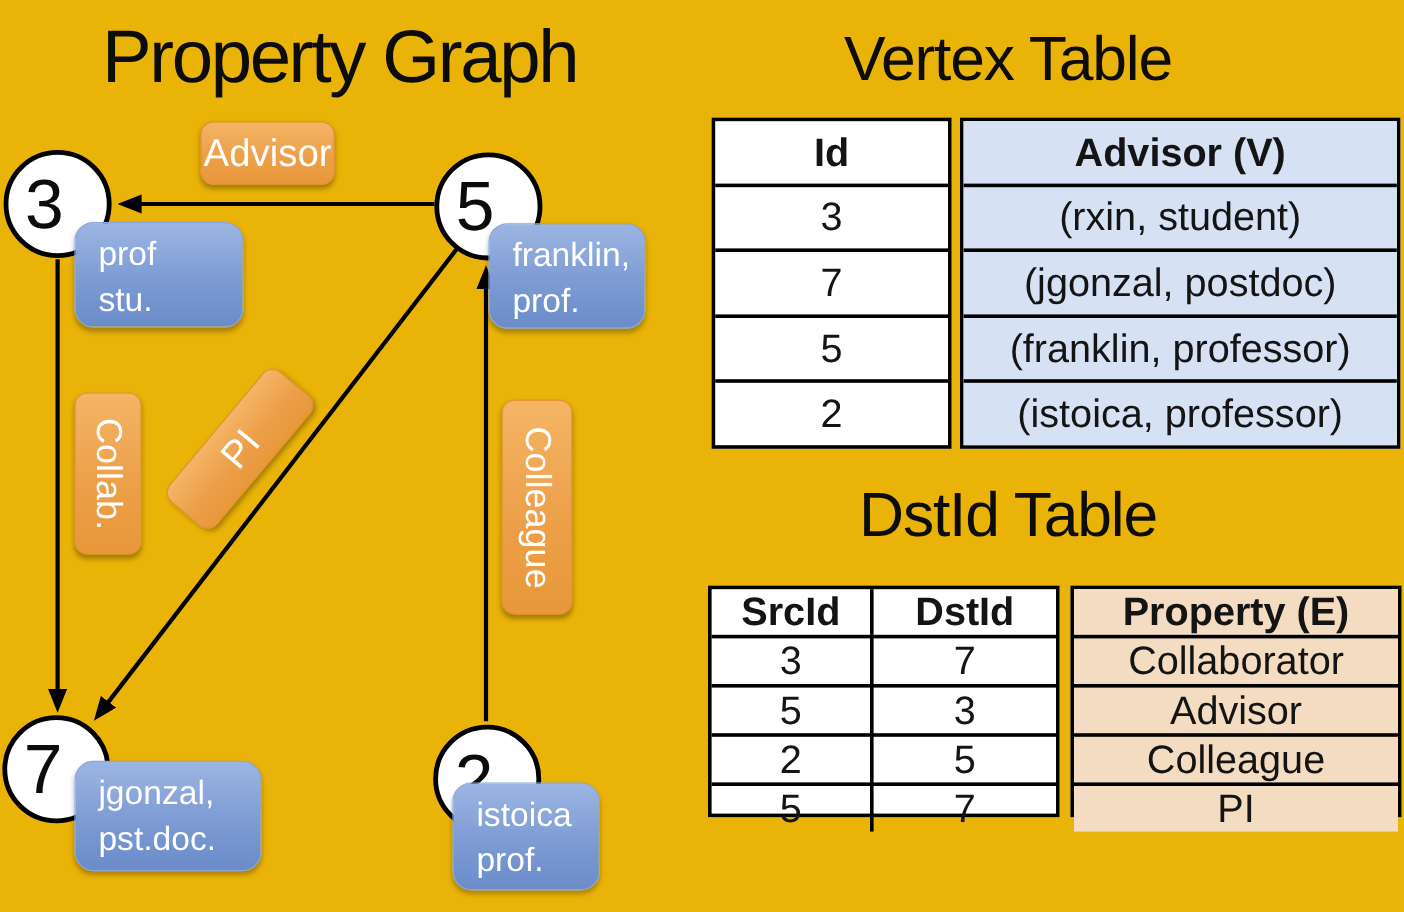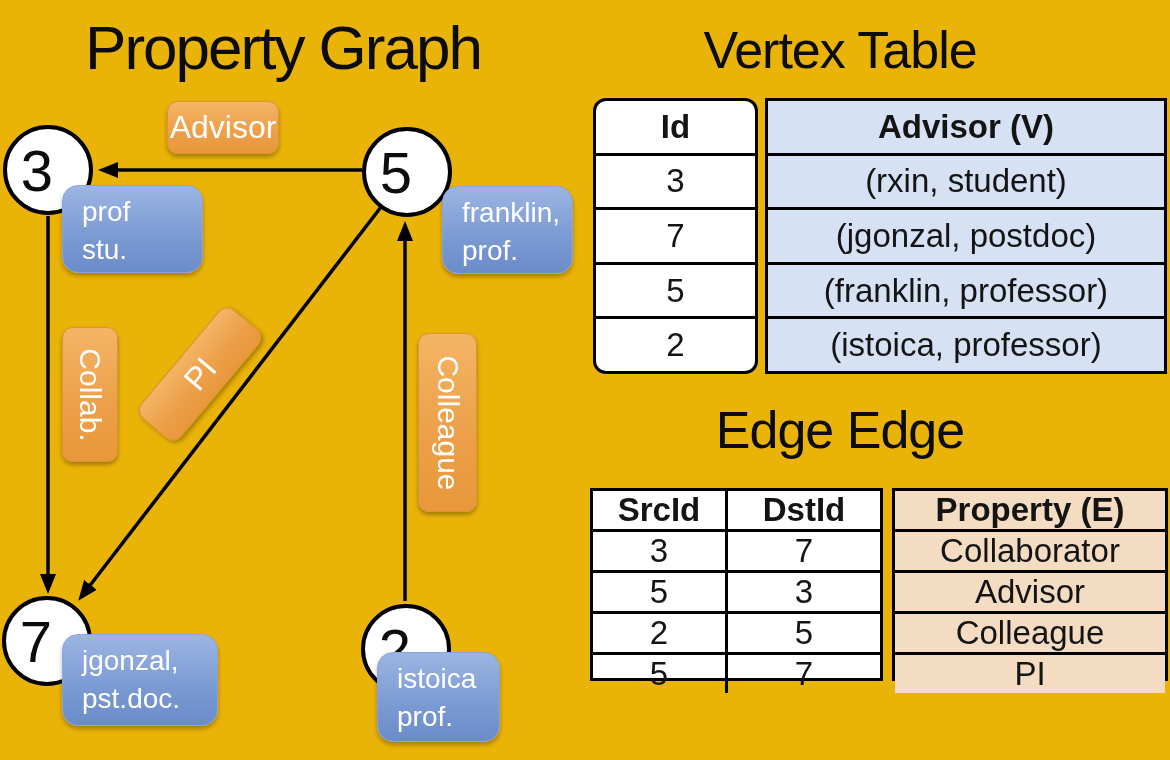--- a/index.html
+++ b/index.html
@@ -41,21 +41,21 @@
     border:1px solid #e2913a; box-shadow:0 3px 4px rgba(0,0,0,0.30);
     color:#fff; display:flex; align-items:center; justify-content:center;
   }
   .ebox .h { font-size:32px; }
   .ebox .v { transform:rotate(90deg); white-space:nowrap; font-size:30px; }
   .box-advisor   { left:167px; top:101px; width:112px; height:53px; }
   .box-collab    { left:62px;  top:327px; width:56px;  height:135px; }
   .box-colleague { left:418px; top:333px; width:59px;  height:179px; }
   .box-pi        { left:129px; top:348px; width:142px; height:52px; transform:rotate(-50deg); }
   .box-rxin      { left:62px;  top:185px; width:141px; height:88px; }
-  .box-franklin  { left:442px; top:186px; width:131px; height:88px; }
+  .box-franklin  { left:407px; top:186px; width:131px; height:88px; }
   .box-jgonzal   { left:62px;  top:634px; width:156px; height:92px; }
   .box-istoica   { left:377px; top:652px; width:123px; height:90px; }
 
   
   .tbl { position:absolute; display:flex; z-index:2; }
   .vertex-tbl { left:593px; top:98px;  width:574px; height:276px; }
   .edge-tbl   { left:590px; top:488px; width:578px; height:193px; }
   .sub {
     border:3px solid #000; box-sizing:border-box; background:#fff;
     display:flex; flex-direction:column;
@@ -63,21 +63,21 @@
   .sub.grid2 { display:grid; grid-template-columns:46% 54%; grid-template-rows:repeat(5,1fr); }
   .cell {
     flex:1; display:flex; align-items:center; justify-content:center;
     font-size:33px; color:#141414; border-top:3px solid #000;
   }
   .sub > .cell:first-child, .grid2 > .cell:nth-child(-n+2) { border-top:none; }
   .grid2 > .cell:nth-child(even) { border-left:3px solid #000; }
   .th { font-weight:bold; }
   .vprop { background:#d6e1f4; }
   .eprop { background:#f4dcc2; }
-  .w-id   { width:165px; margin-right:7px;border-radius:13px; }
+  .w-id   { width:200px; margin-right:7px; }
   .w-vpp  { flex:1; }
   .w-sd   { width:293px; margin-right:9px; }
   .w-epp  { flex:1; }
 </style>
 </head>
 <body>
 
 <div class="canvas">
 
   <div class="main-title">Property Graph</div>
@@ -149,21 +149,21 @@
     </div>
     <div class="sub w-vpp">
       <div class="cell th vprop">Advisor (V)</div>
       <div class="cell vprop">(rxin, student)</div>
       <div class="cell vprop">(jgonzal, postdoc)</div>
       <div class="cell vprop">(franklin, professor)</div>
       <div class="cell vprop">(istoica, professor)</div>
     </div>
   </div>
 
-  <div class="section-title edge-title">Edge Edge</div>
+  <div class="section-title edge-title">DstId Table</div>
 
   <div class="tbl edge-tbl">
     <div class="sub grid2 w-sd">
       <div class="cell th">SrcId</div>
       <div class="cell th">DstId</div>
       <div class="cell">3</div>
       <div class="cell">7</div>
       <div class="cell">5</div>
       <div class="cell">3</div>
       <div class="cell">2</div>

